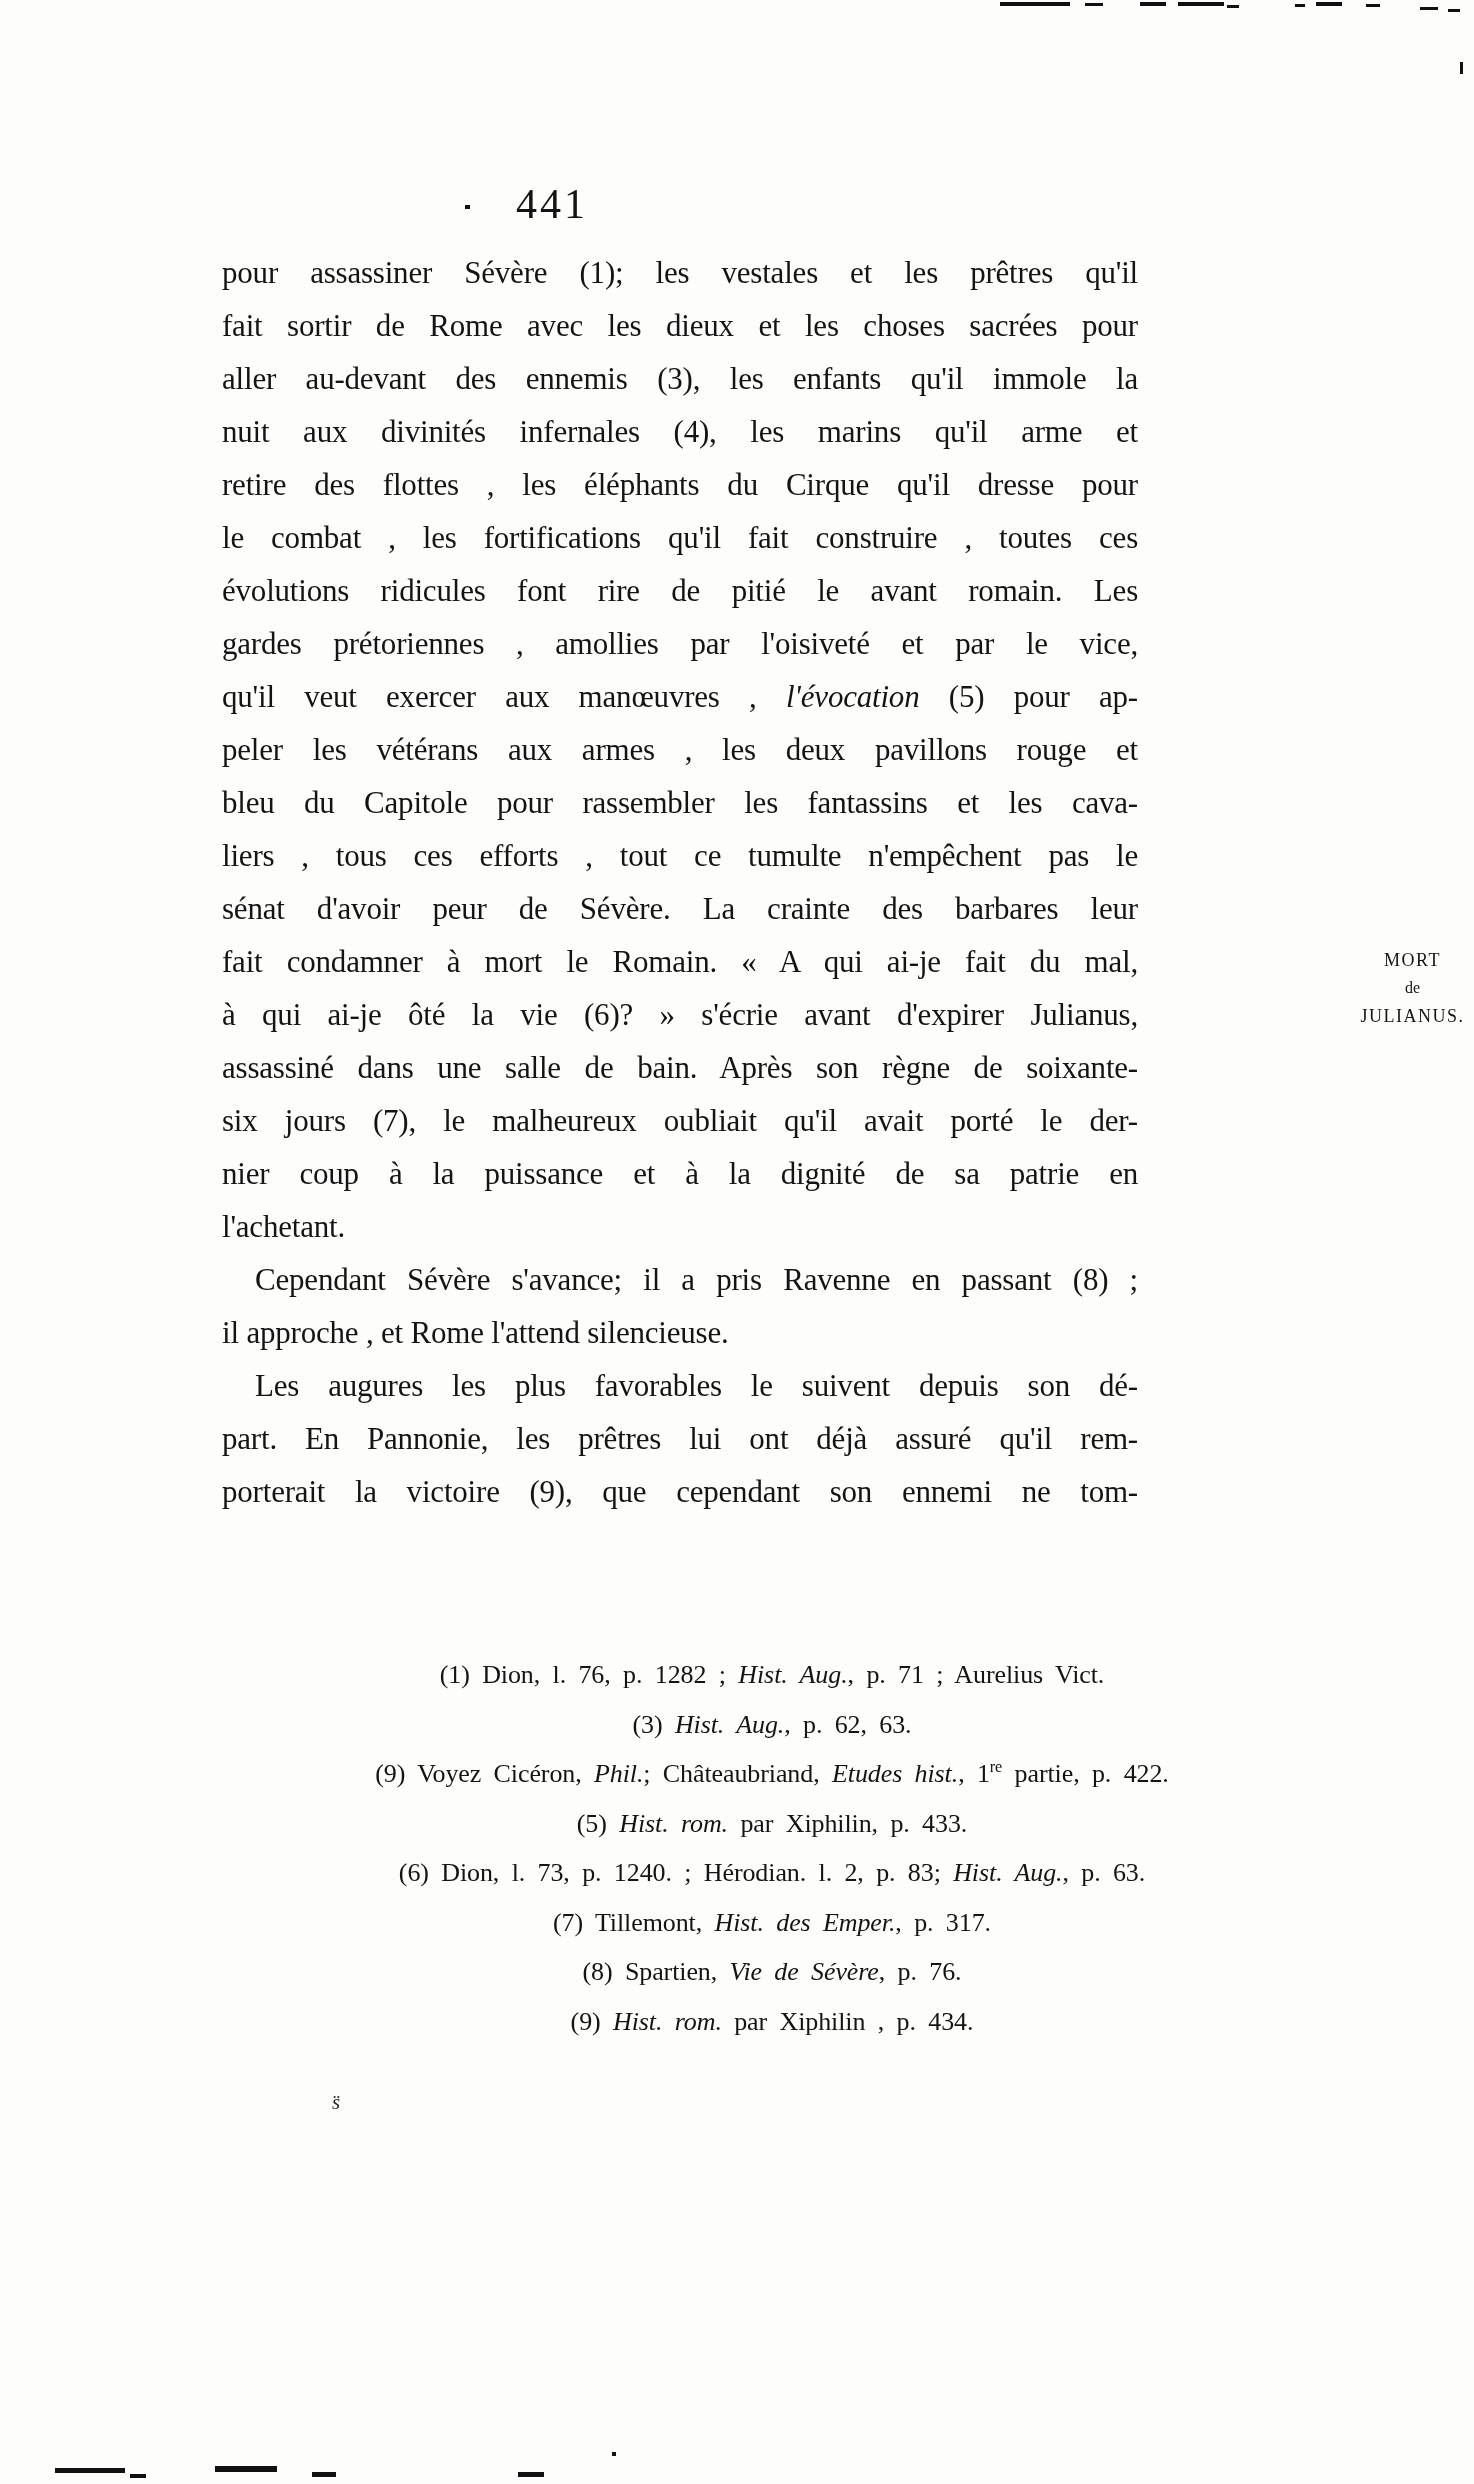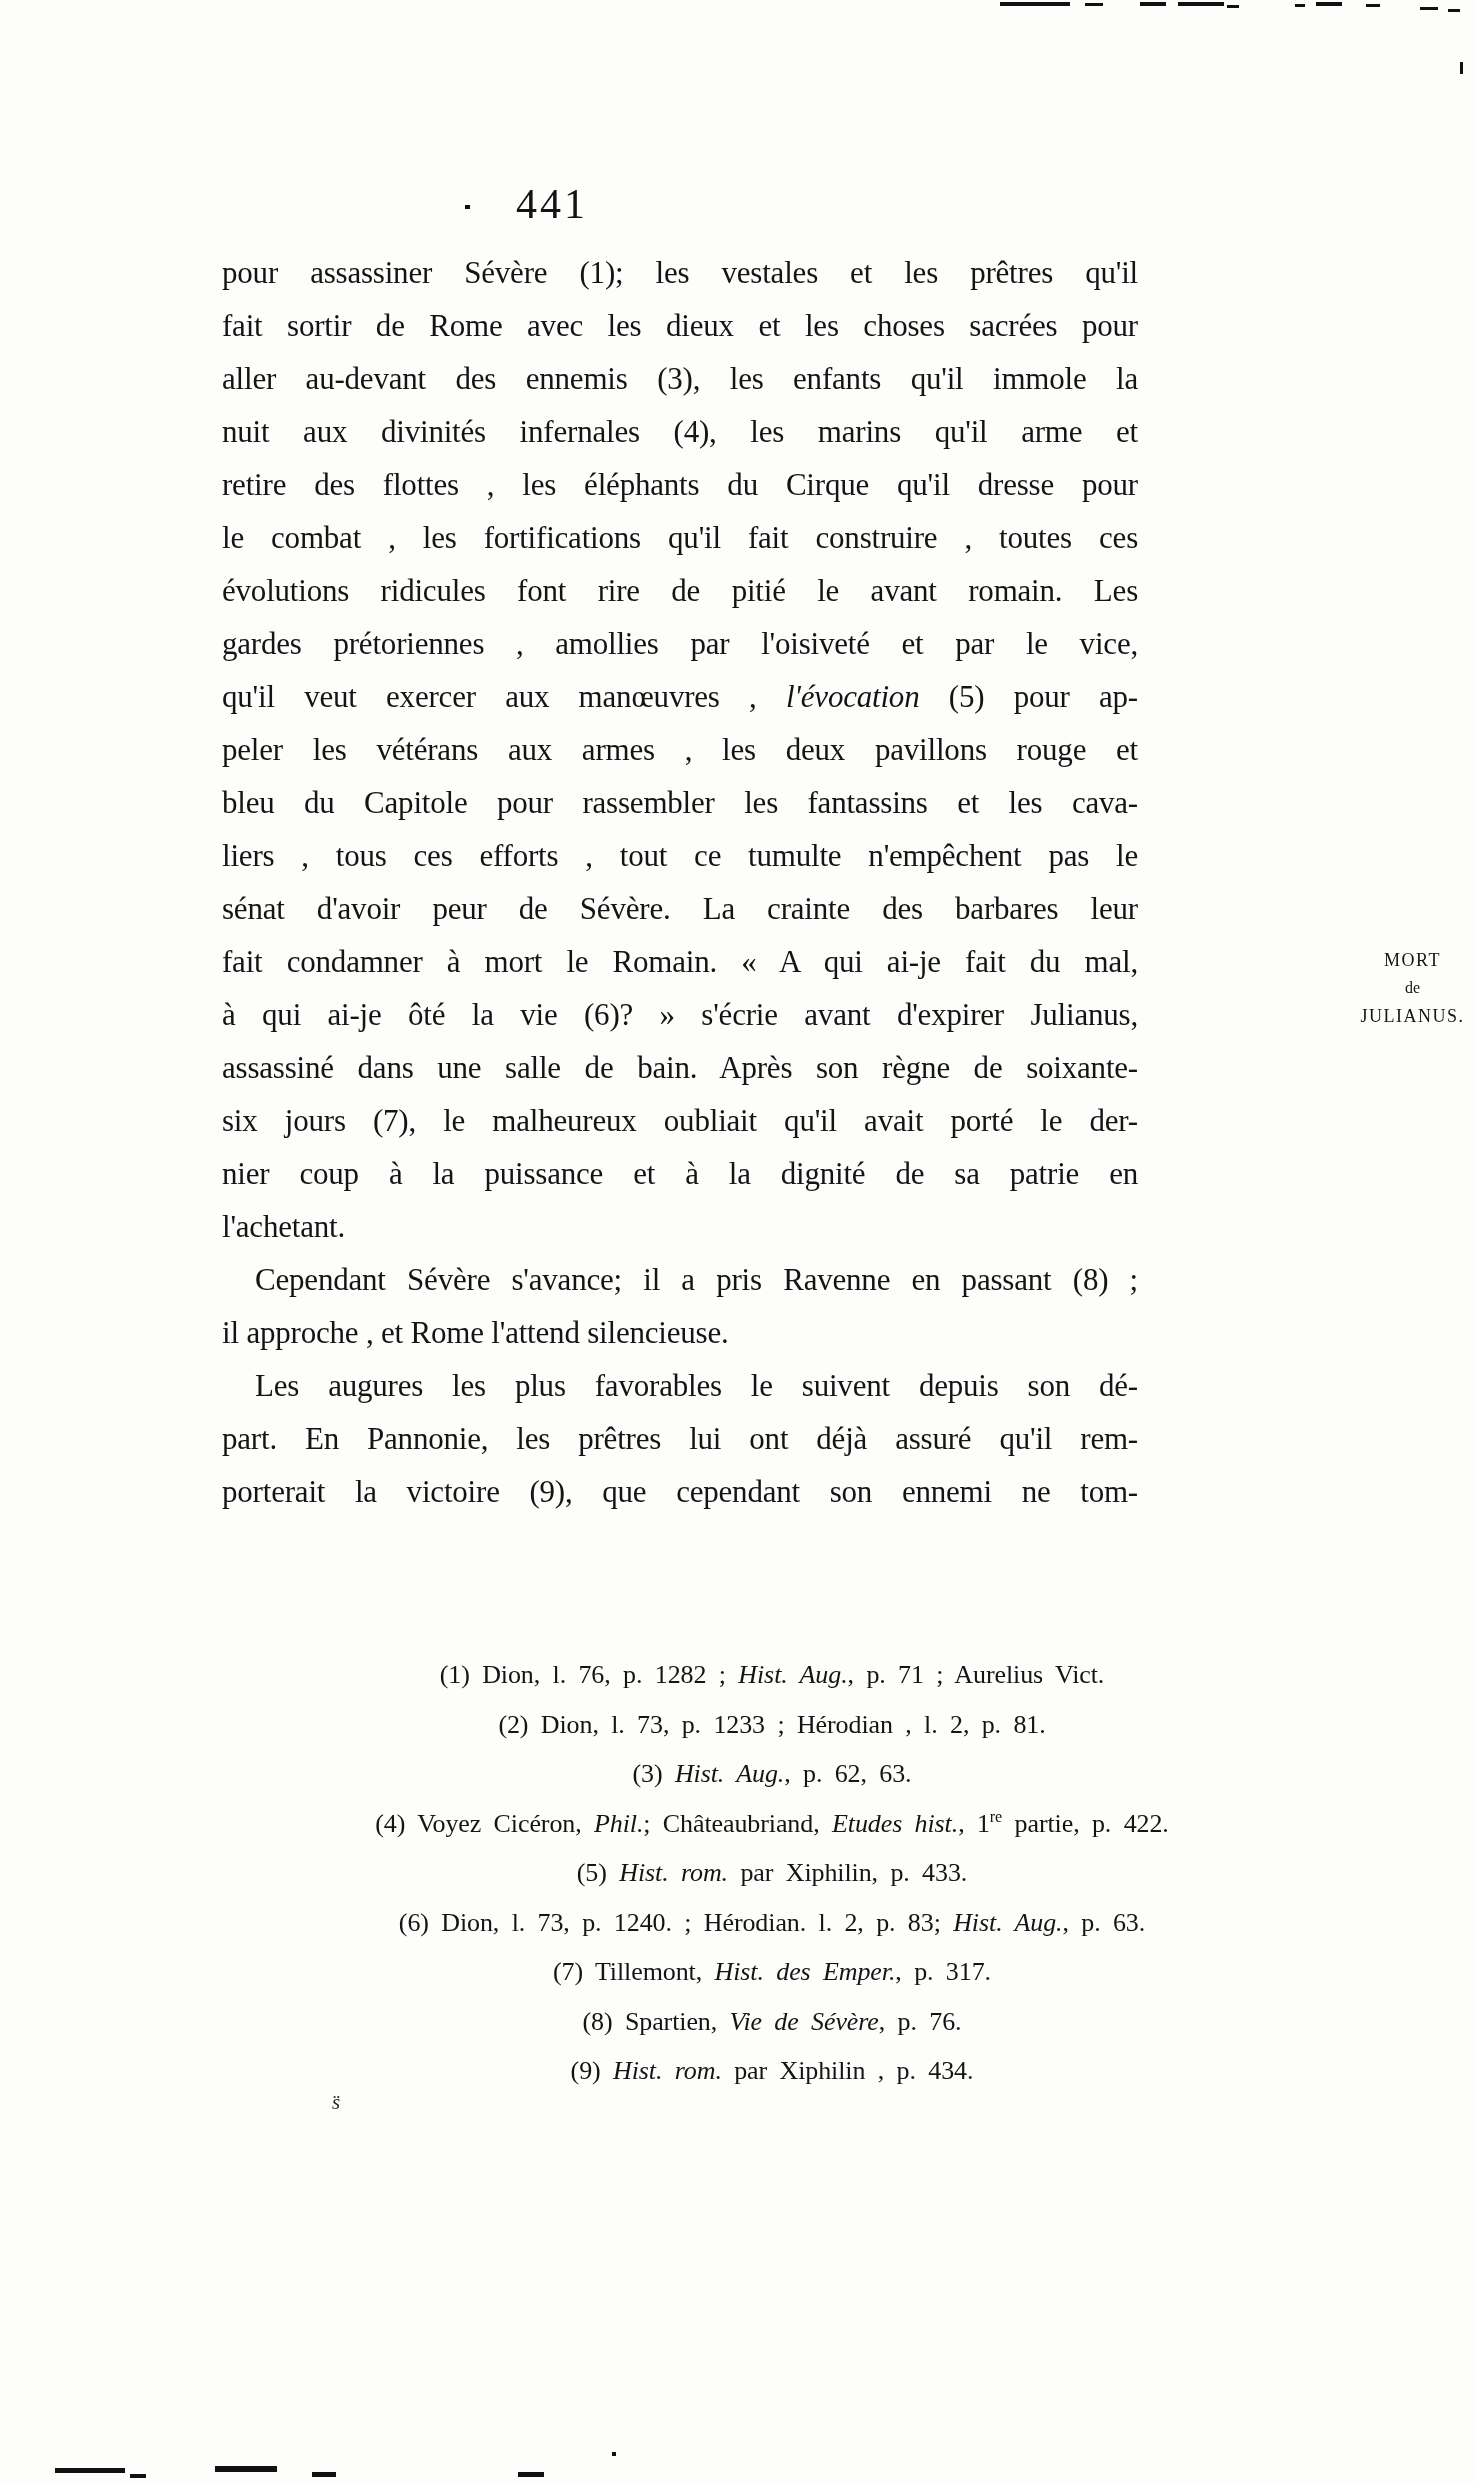--- a/index.html
+++ b/index.html
@@ -91,23 +91,22 @@
   </div>
 
   <div class="margin-note">
     <div class="mn-caps">MORT</div>
     <div class="mn-small">de</div>
     <div class="mn-caps">JULIANUS.</div>
   </div>
 
   <div class="footnotes">
     <div class="fn"><span>(1) Dion, l. 76, p. 1282 ; </span><span class="it">Hist. Aug.</span><span>, p. 71 ; Aurelius Vict.</span></div>
-    <div class="fn"><span>(2) Dion, l. 73, p. 1233 ; Hérodian , l. 2, p. 81.</span></div>
     <div class="fn"><span>(3) </span><span class="it">Hist. Aug.</span><span>, p. 62, 63.</span></div>
-    <div class="fn"><span>(4) Voyez Cicéron, </span><span class="it">Phil.</span><span>; Châteaubriand, </span><span class="it">Etudes hist.</span><span>, 1</span><span class="sup">re</span><span> partie, p. 422.</span></div>
+    <div class="fn"><span>(9) Voyez Cicéron, </span><span class="it">Phil.</span><span>; Châteaubriand, </span><span class="it">Etudes hist.</span><span>, 1</span><span class="sup">re</span><span> partie, p. 422.</span></div>
     <div class="fn"><span>(5) </span><span class="it">Hist. rom.</span><span> par Xiphilin, p. 433.</span></div>
     <div class="fn"><span>(6) Dion, l. 73, p. 1240. ; Hérodian. l. 2, p. 83; </span><span class="it">Hist. Aug.</span><span>, p. 63.</span></div>
     <div class="fn"><span>(7) Tillemont, </span><span class="it">Hist. des Emper.</span><span>, p. 317.</span></div>
     <div class="fn"><span>(8) Spartien, </span><span class="it">Vie de Sévère</span><span>, p. 76.</span></div>
     <div class="fn"><span>(9) </span><span class="it">Hist. rom.</span><span> par Xiphilin , p. 434.</span></div>
   </div>
 
   <div class="sig">s̈</div>
 
   <div class="dot-artifact" style="left:55px;top:2468px;width:70px;height:5px;"></div>

